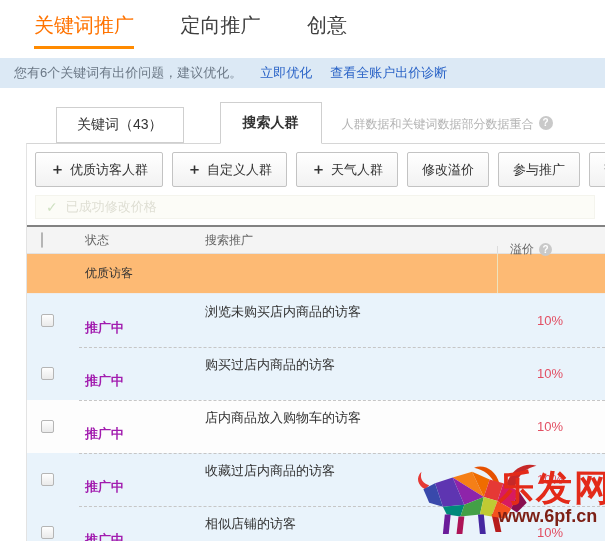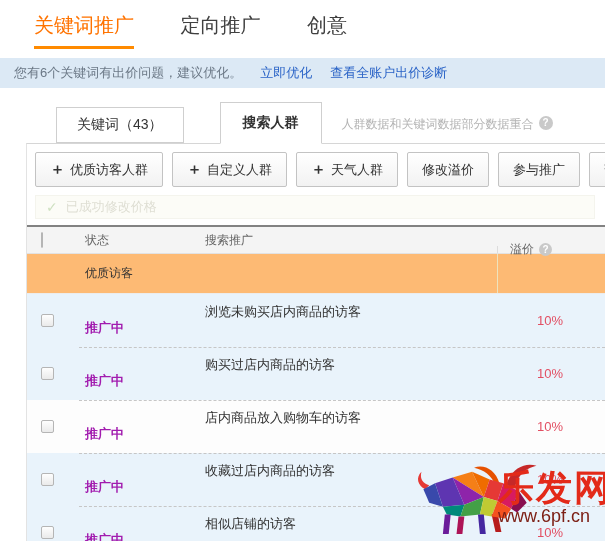--- a/index.html
+++ b/index.html
@@ -72,21 +72,21 @@
   .trow .c2 span { padding-top:14px; }
   .trow .c3 { font-size:13px; color:#333; padding-top:9px; }
   .trow .c4 { font-size:13px; color:#e24f63; padding-left:40px; }
 
   
   .watermark { position:absolute; left:412px; top:452px; width:200px; height:84px;
                z-index:9; pointer-events:none; }
   .wm-bull { position:absolute; left:0; top:6px; }
   .wm-name { position:absolute; left:86px; top:12px; font-size:36px; font-weight:bold;
              color:#e32a19; letter-spacing:2px; font-family:"Liberation Serif","DejaVu Serif",serif; }
-  .wm-url { position:absolute; left:86px; top:54px; font-size:18px; font-weight:normal;
+  .wm-url { position:absolute; left:86px; top:54px; font-size:18px; font-weight:bold;
             color:#7d2016; }
 </style>
 </head>
 <body>
 
 <div class="page">
 
   <nav class="topnav">
     <span class="nav-item active">关键词推广</span>
     <span class="nav-item">定向推广</span>

